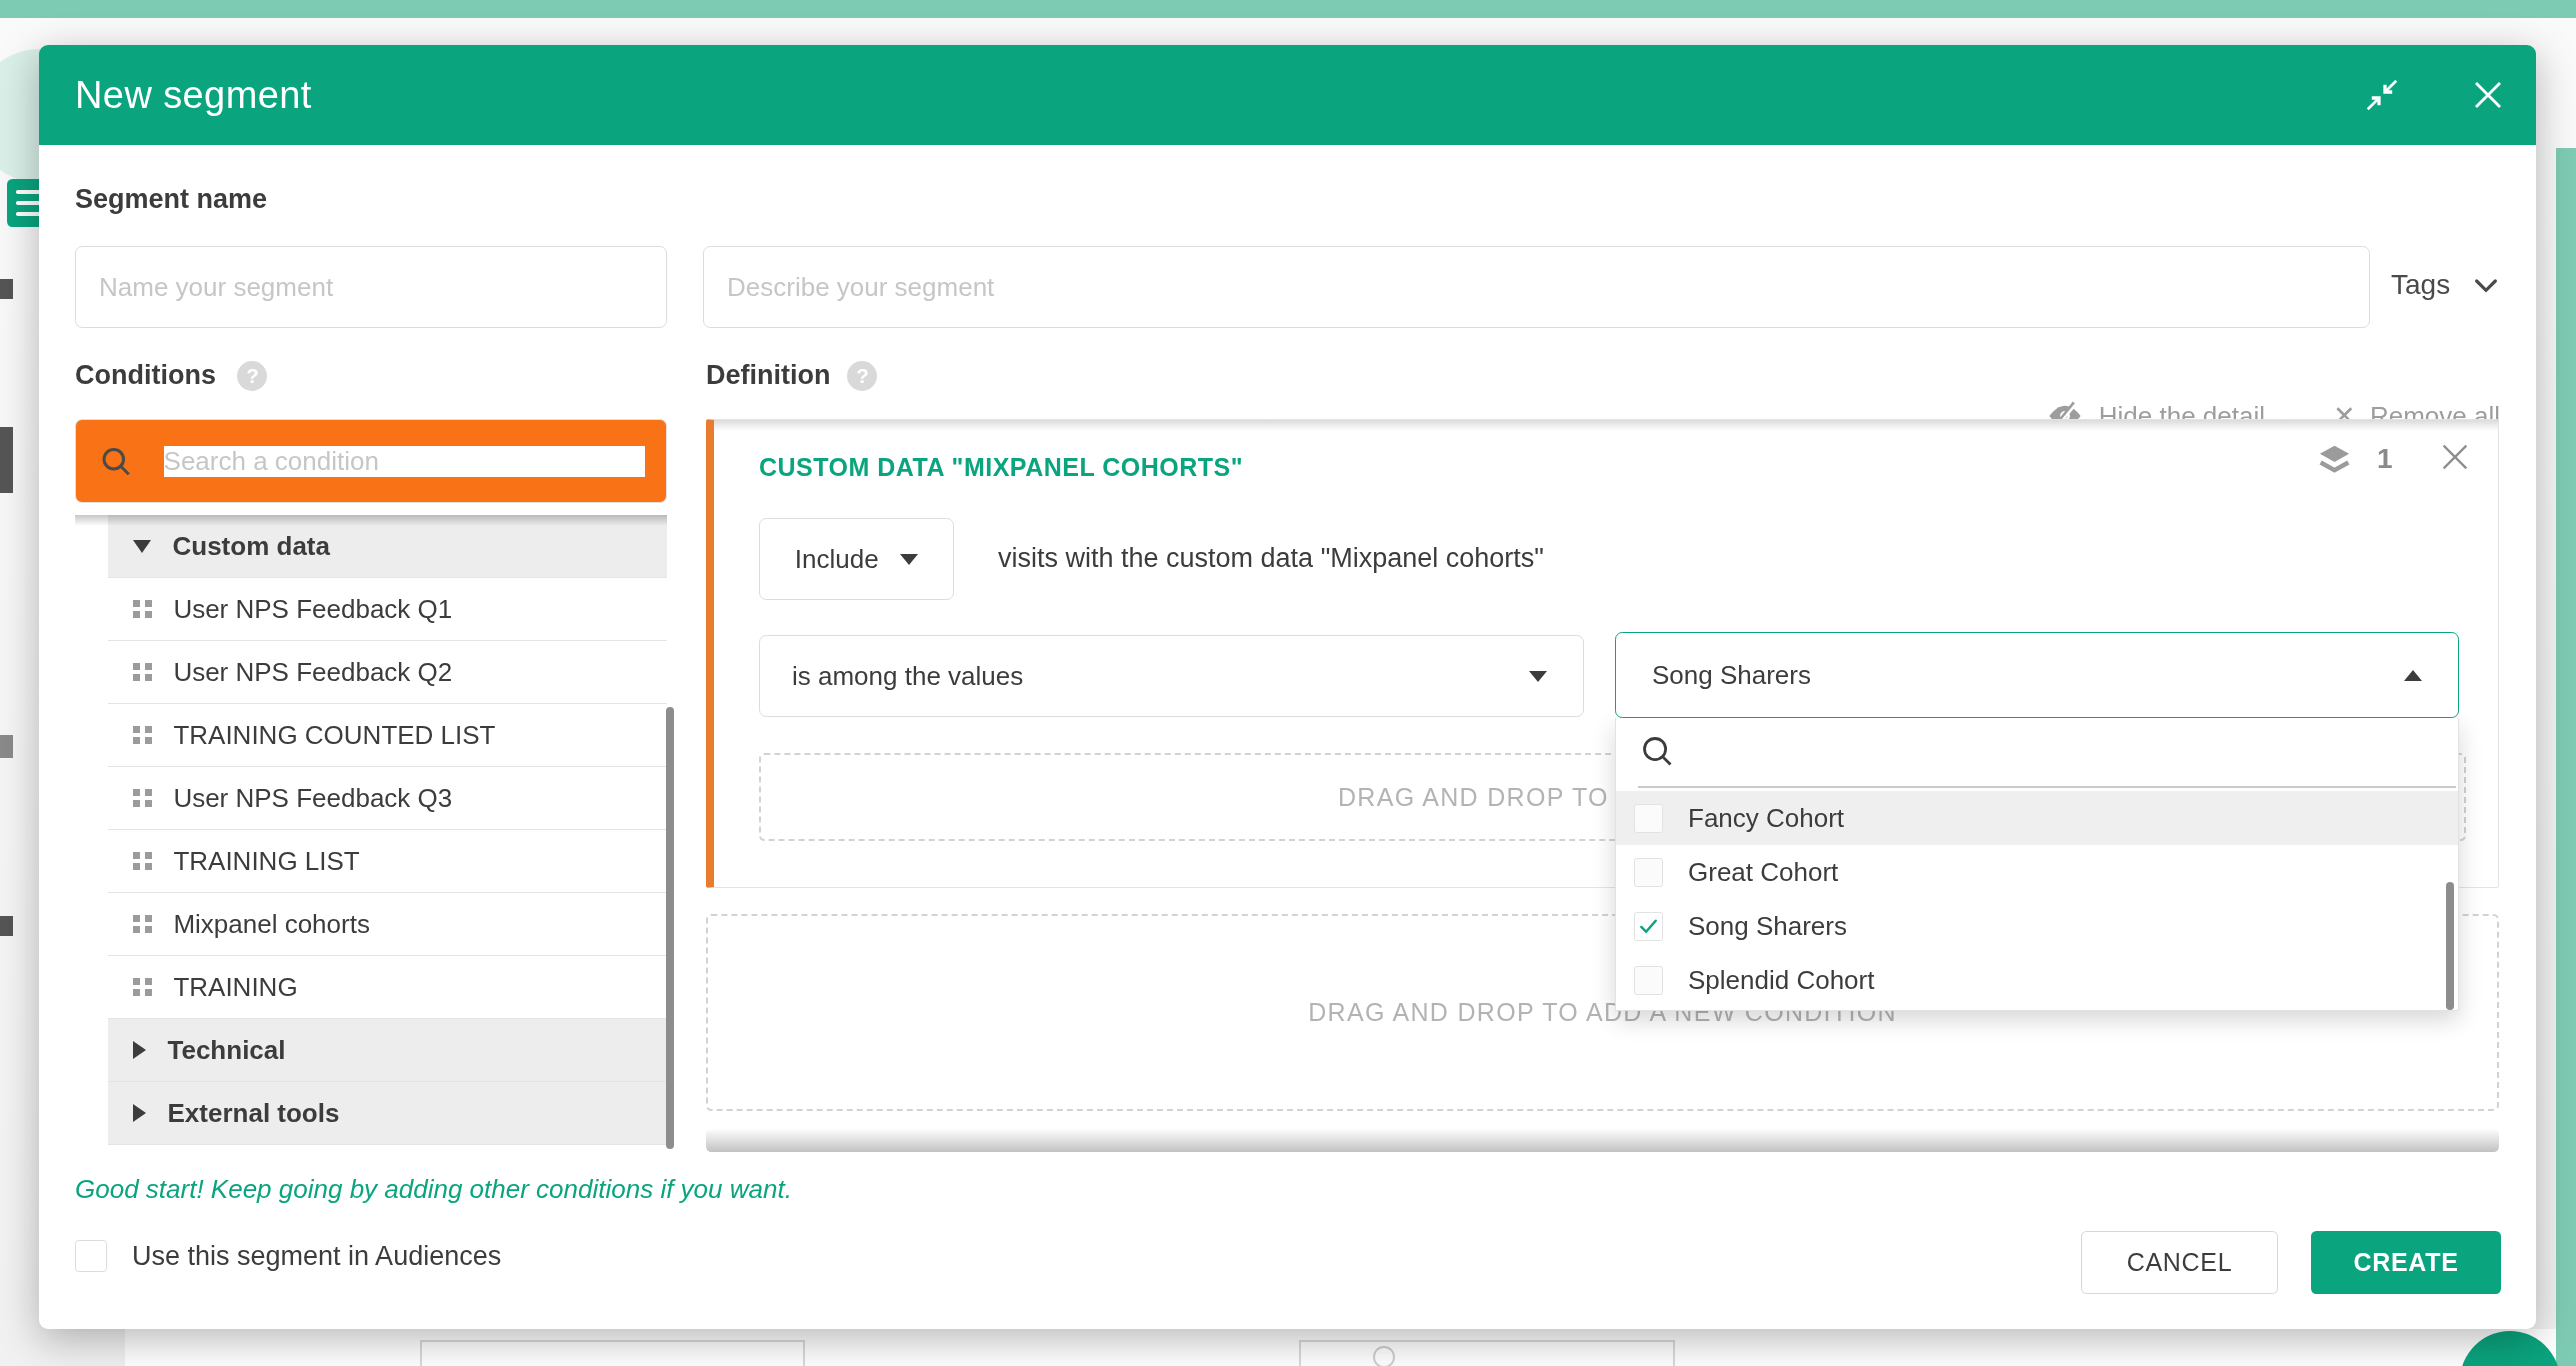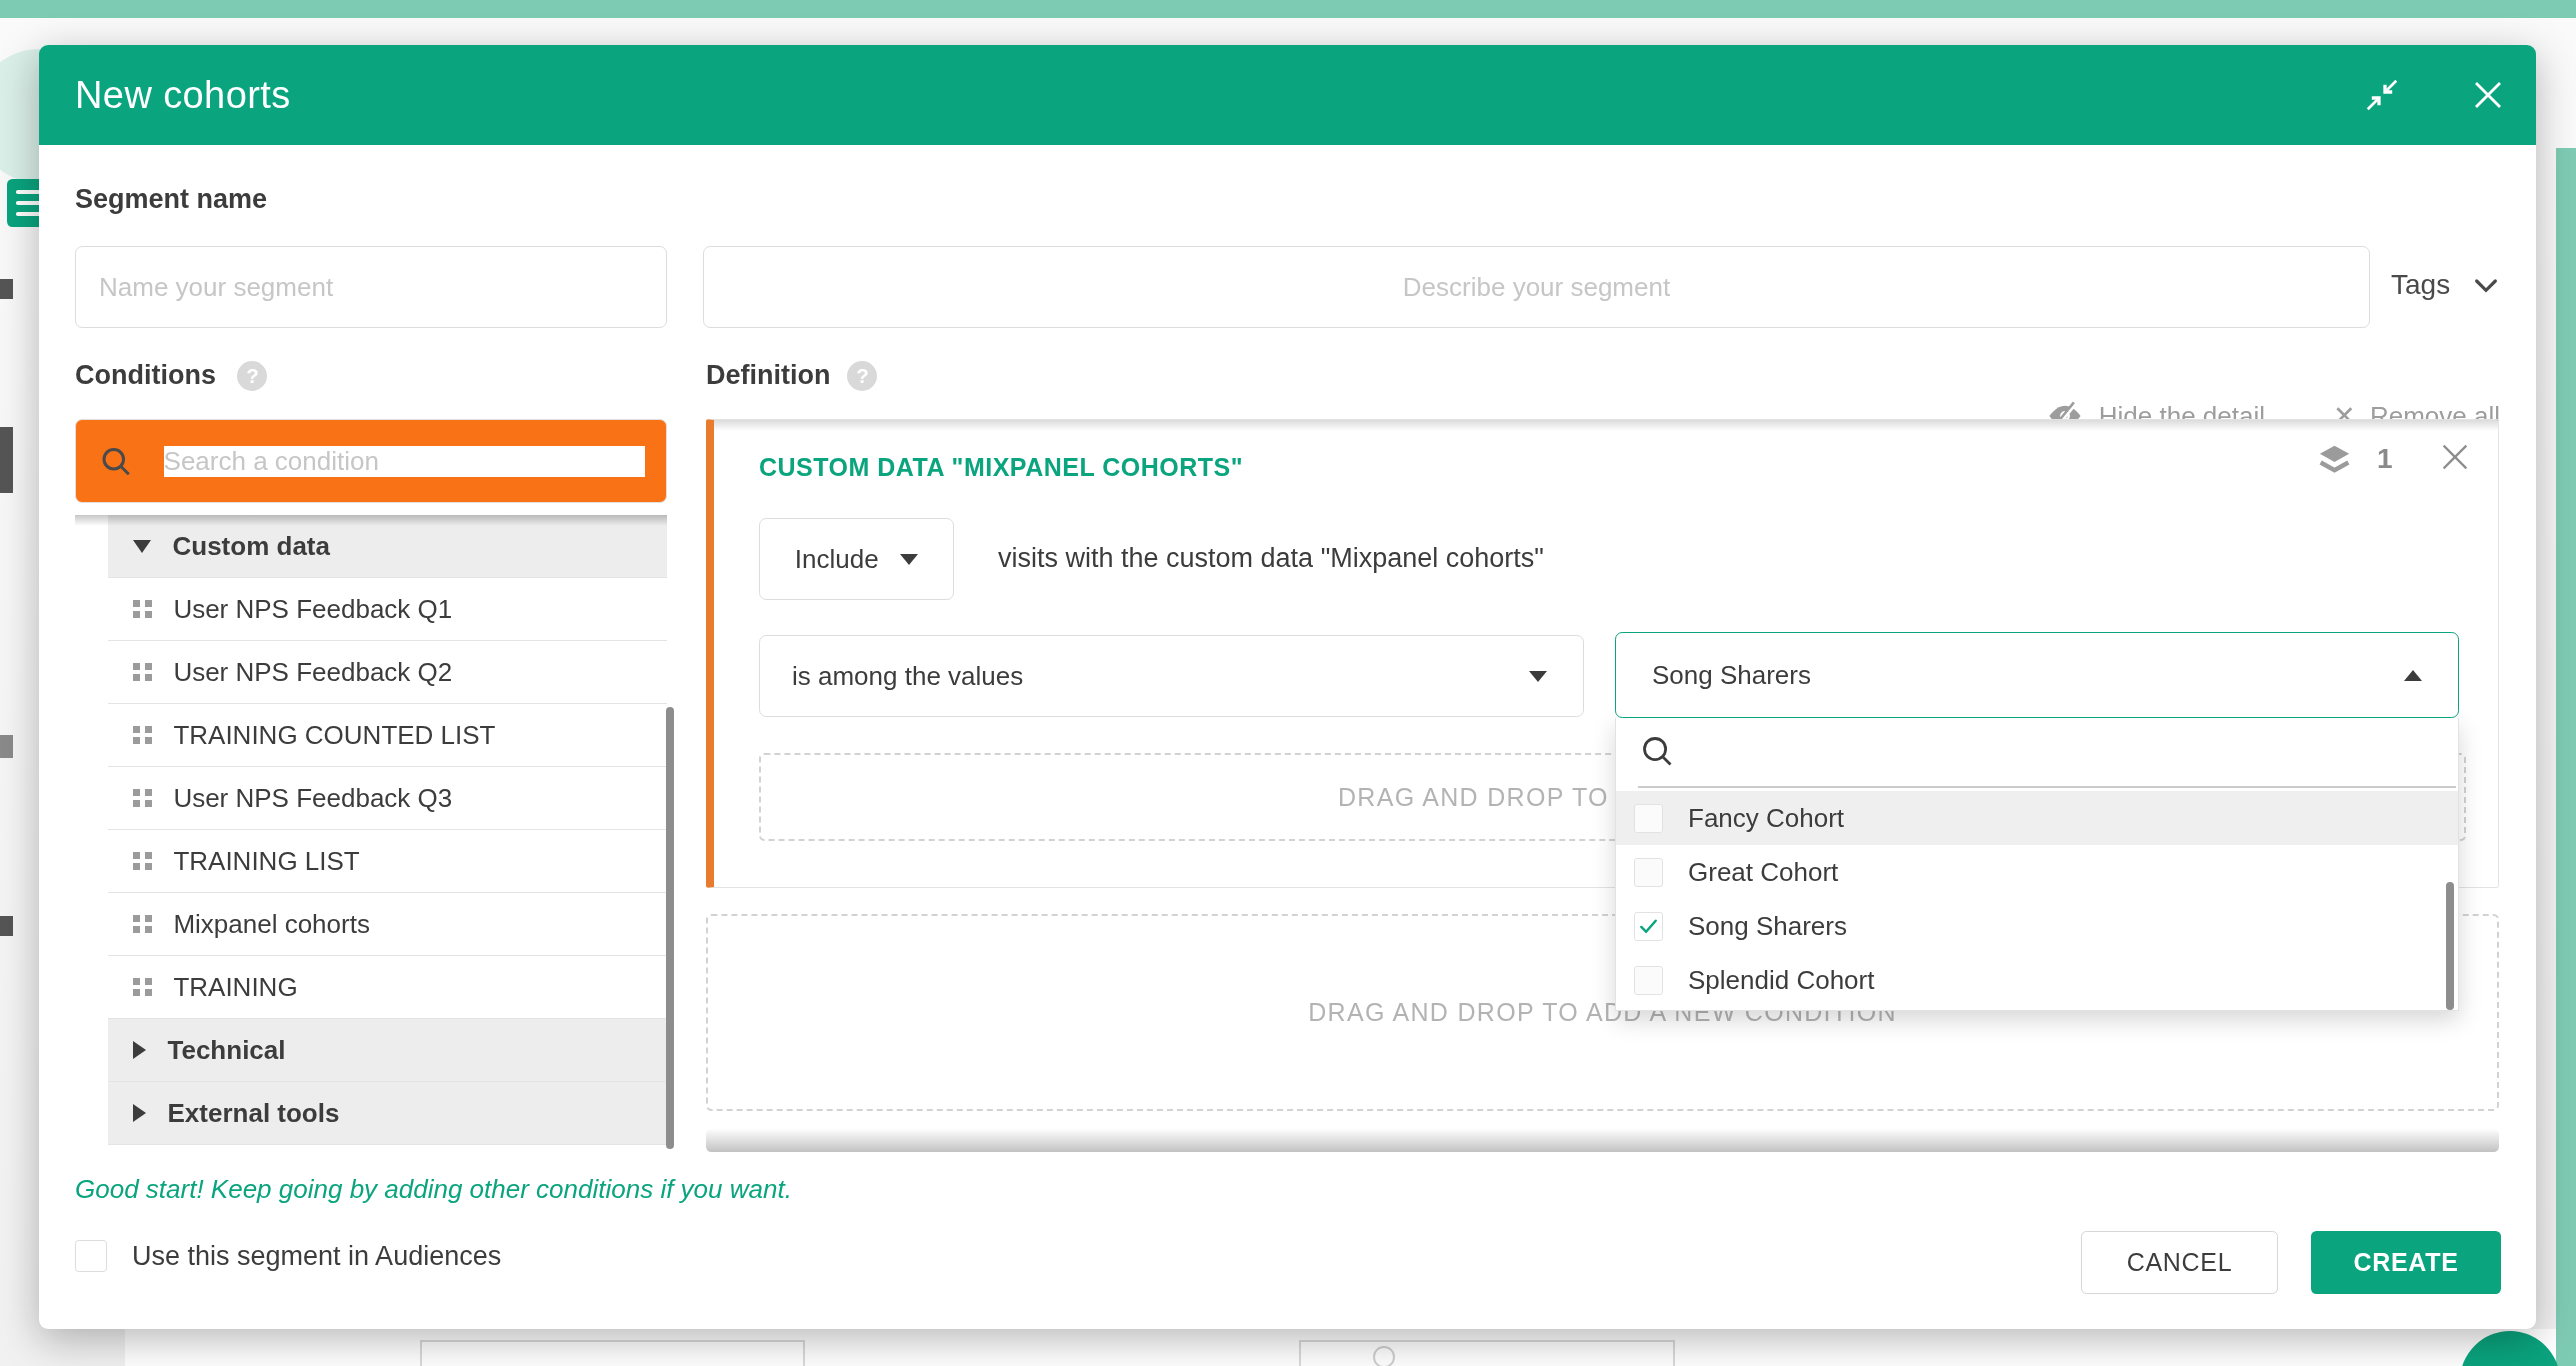--- a/index.html
+++ b/index.html
@@ -42,21 +42,21 @@
   .hdr-icon.collapse{right:136px;}
   .hdr-icon.close{right:30px;}
 
   .label-bold{font-size:27px;font-weight:700;color:var(--text-dark);}
   .help-circle{display:inline-block;width:30px;height:30px;border-radius:50%;background:#d9d9d9;color:#fff;font-size:20.6px;font-weight:700;text-align:center;line-height:30px;}
 
   .seg-label{position:absolute;left:36px;top:139px;}
   .input{position:absolute;height:82px;border:1.8px solid var(--border);border-radius:7.2px;background:#fff;font-size:26px;color:var(--text-dark);padding:12px 23px;outline:none;}
   .input::placeholder{color:var(--placeholder);}
   .name-input{left:36px;top:201px;width:592px;}
-  .desc-input{left:664px;top:201px;width:1667px;text-align:center;}
+  .desc-input{left:664px;top:201px;width:1667px;}
   .tags{position:absolute;left:2352px;top:224px;display:flex;align-items:center;gap:19.7px;cursor:pointer;}
   .tags span{font-size:28px;color:#4a4a4a;}
 
   .conditions-label{position:absolute;left:36px;top:315px;display:flex;align-items:center;gap:21.5px;}
   .definition-label{position:absolute;left:667px;top:315px;display:flex;align-items:center;gap:17px;}
   .def-actions{position:absolute;top:320px;right:36px;display:flex;align-items:center;gap:68px;margin-top:32px;}
   .def-action{display:flex;align-items:center;gap:14.3px;color:var(--text-grey);font-size:26px;cursor:pointer;}
   .xmark{font-size:27px;color:var(--text-grey);}
 
   
@@ -133,21 +133,21 @@
   <div class="side-mark m4"></div>
   <div class="bottom-page"></div>
   <div class="bottom-box b1"></div>
   <div class="bottom-box b2"></div>
   <div class="bottom-radio"></div>
   <div class="fab"></div>
 
   <div class="modal">
 
     <div class="modal-header">
-      <div class="modal-title">New cohorts</div>
+      <div class="modal-title">New segment</div>
       <svg class="hdr-icon collapse" viewBox="0 0 24 24" fill="none" stroke="#fff" stroke-width="1.8">
         <path d="M21.5 2.5 L14 10"></path>
           <path d="M14 5.2 V10 H18.8" stroke-width="2.2"></path>
         <path d="M2.5 21.5 L10 14"></path>
           <path d="M10 18.8 V14 H5.2" stroke-width="2.2"></path>
       </svg>
       <svg class="hdr-icon close" viewBox="0 0 24 24" stroke="#fff" stroke-width="1.9">
         <line x1="4" y1="4" x2="20" y2="20"></line>
           <line x1="20" y1="4" x2="4" y2="20"></line>
       </svg>

